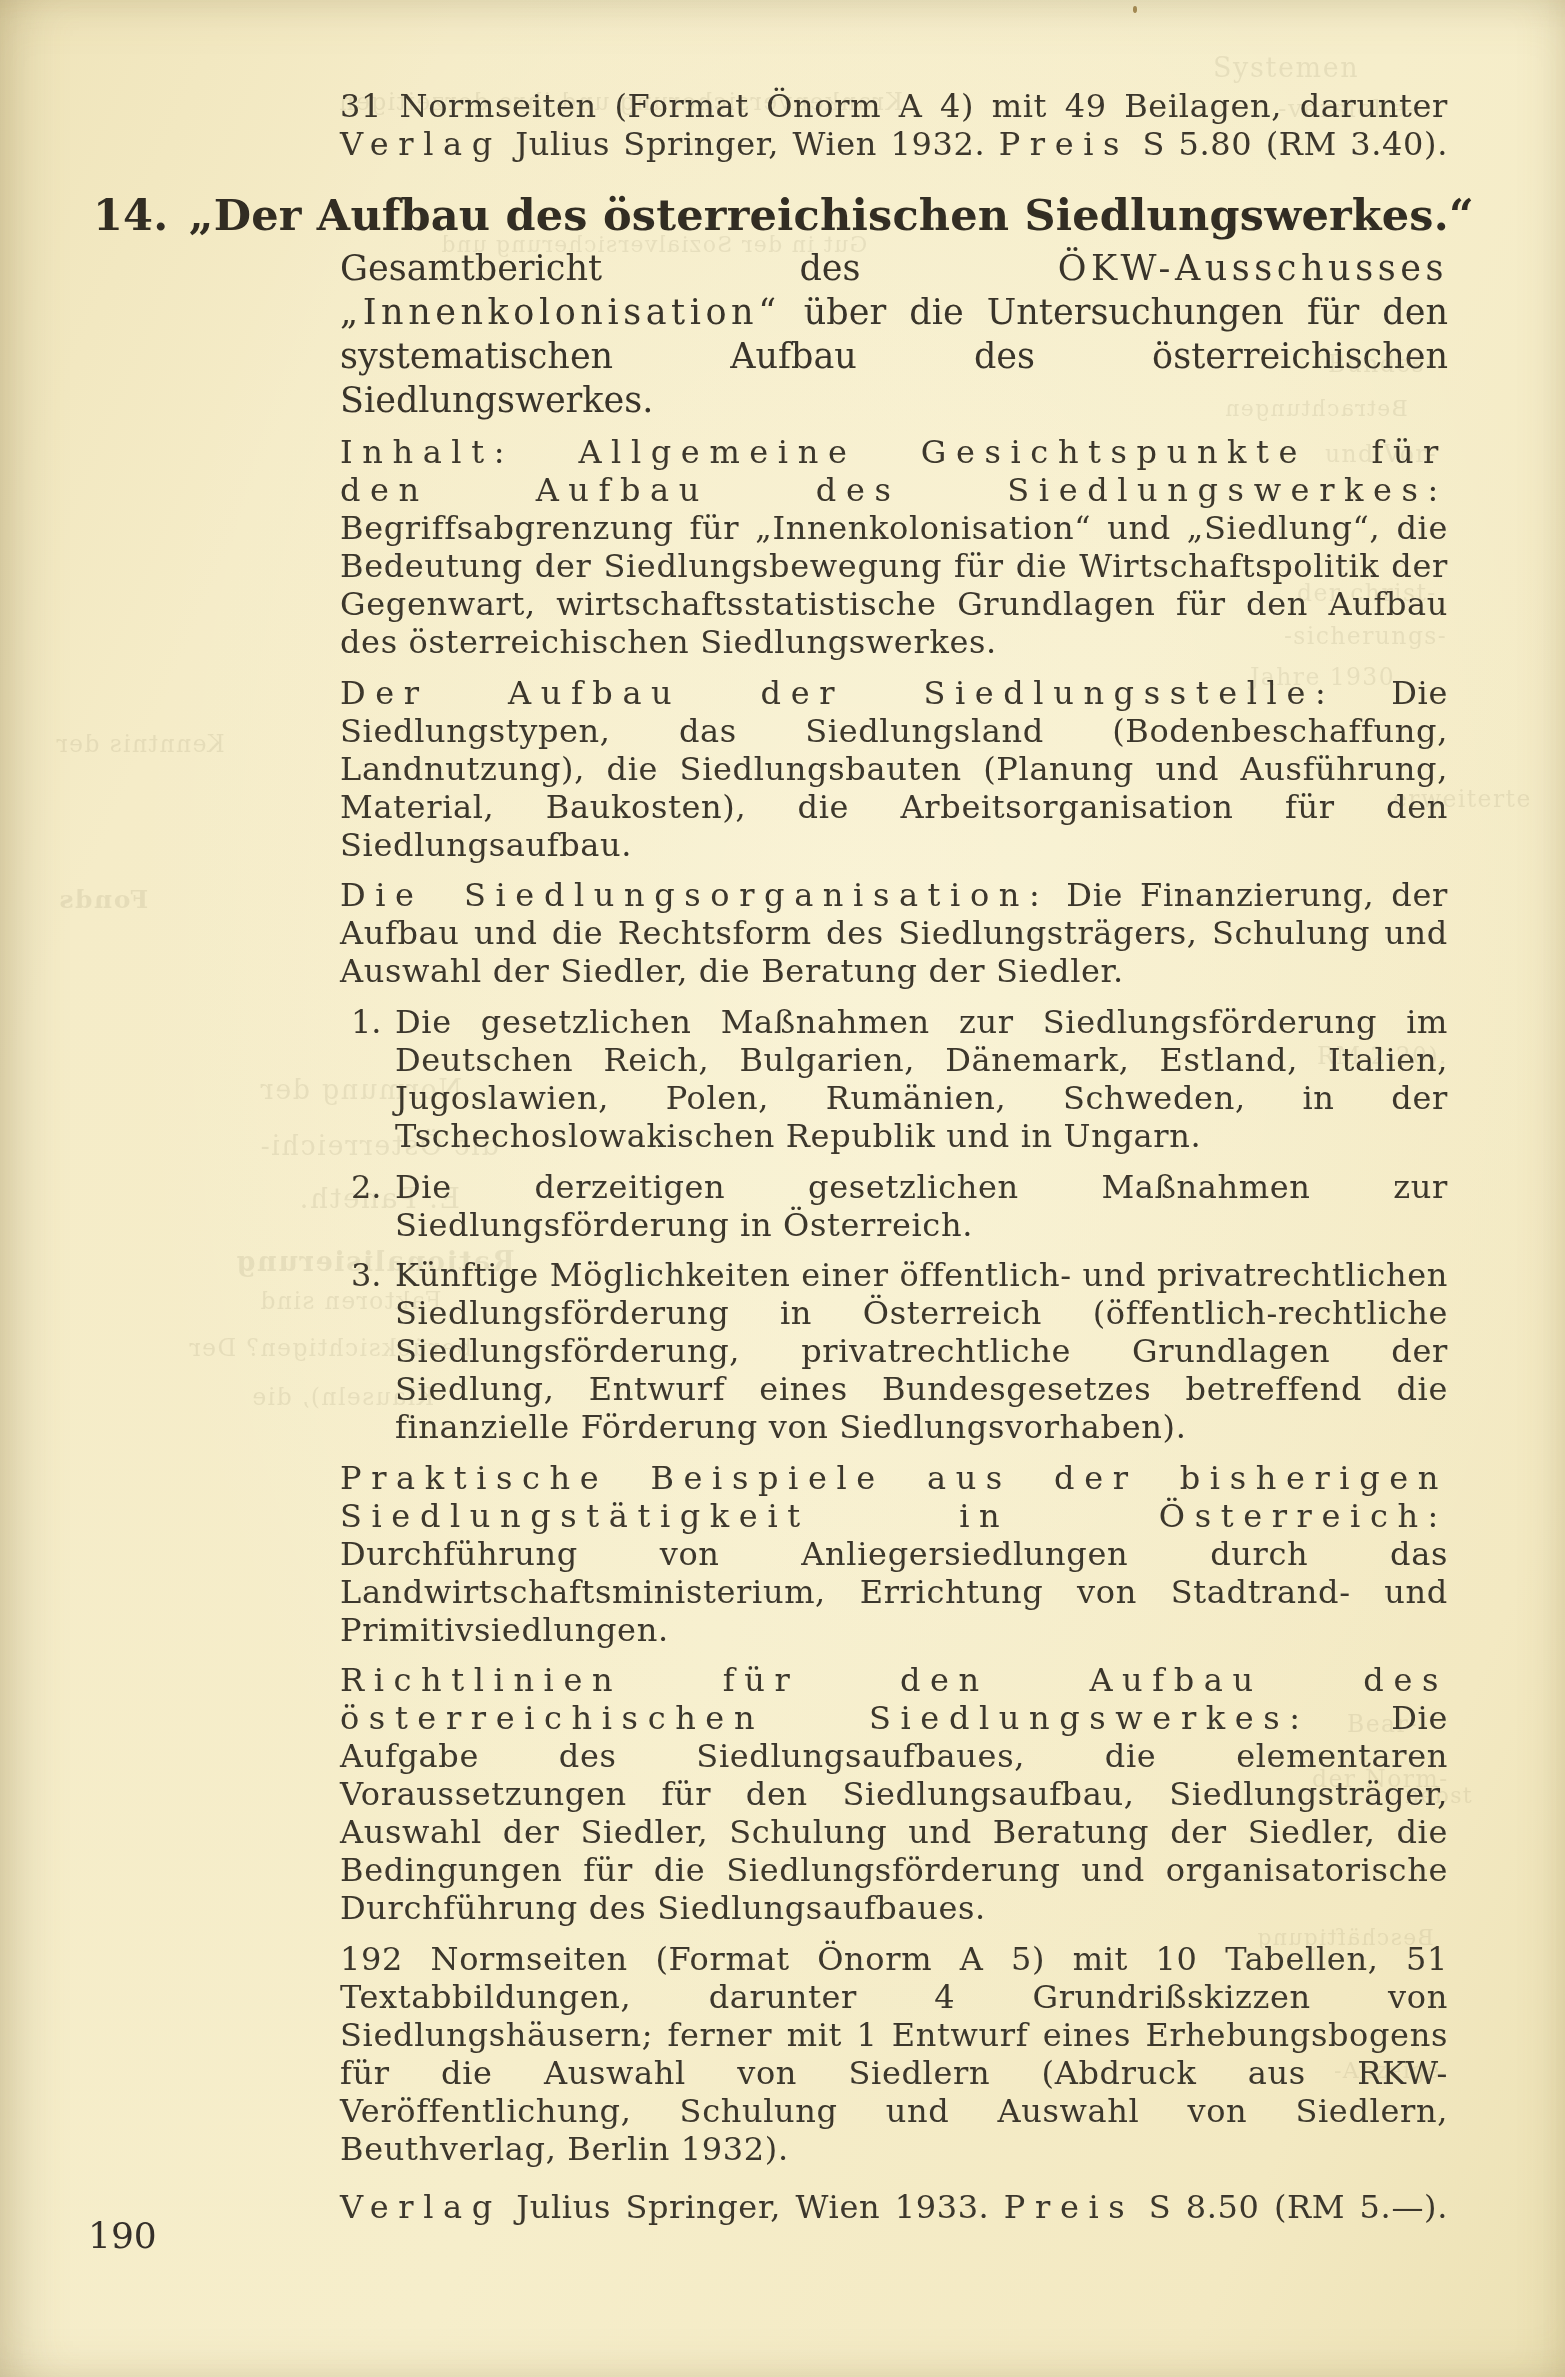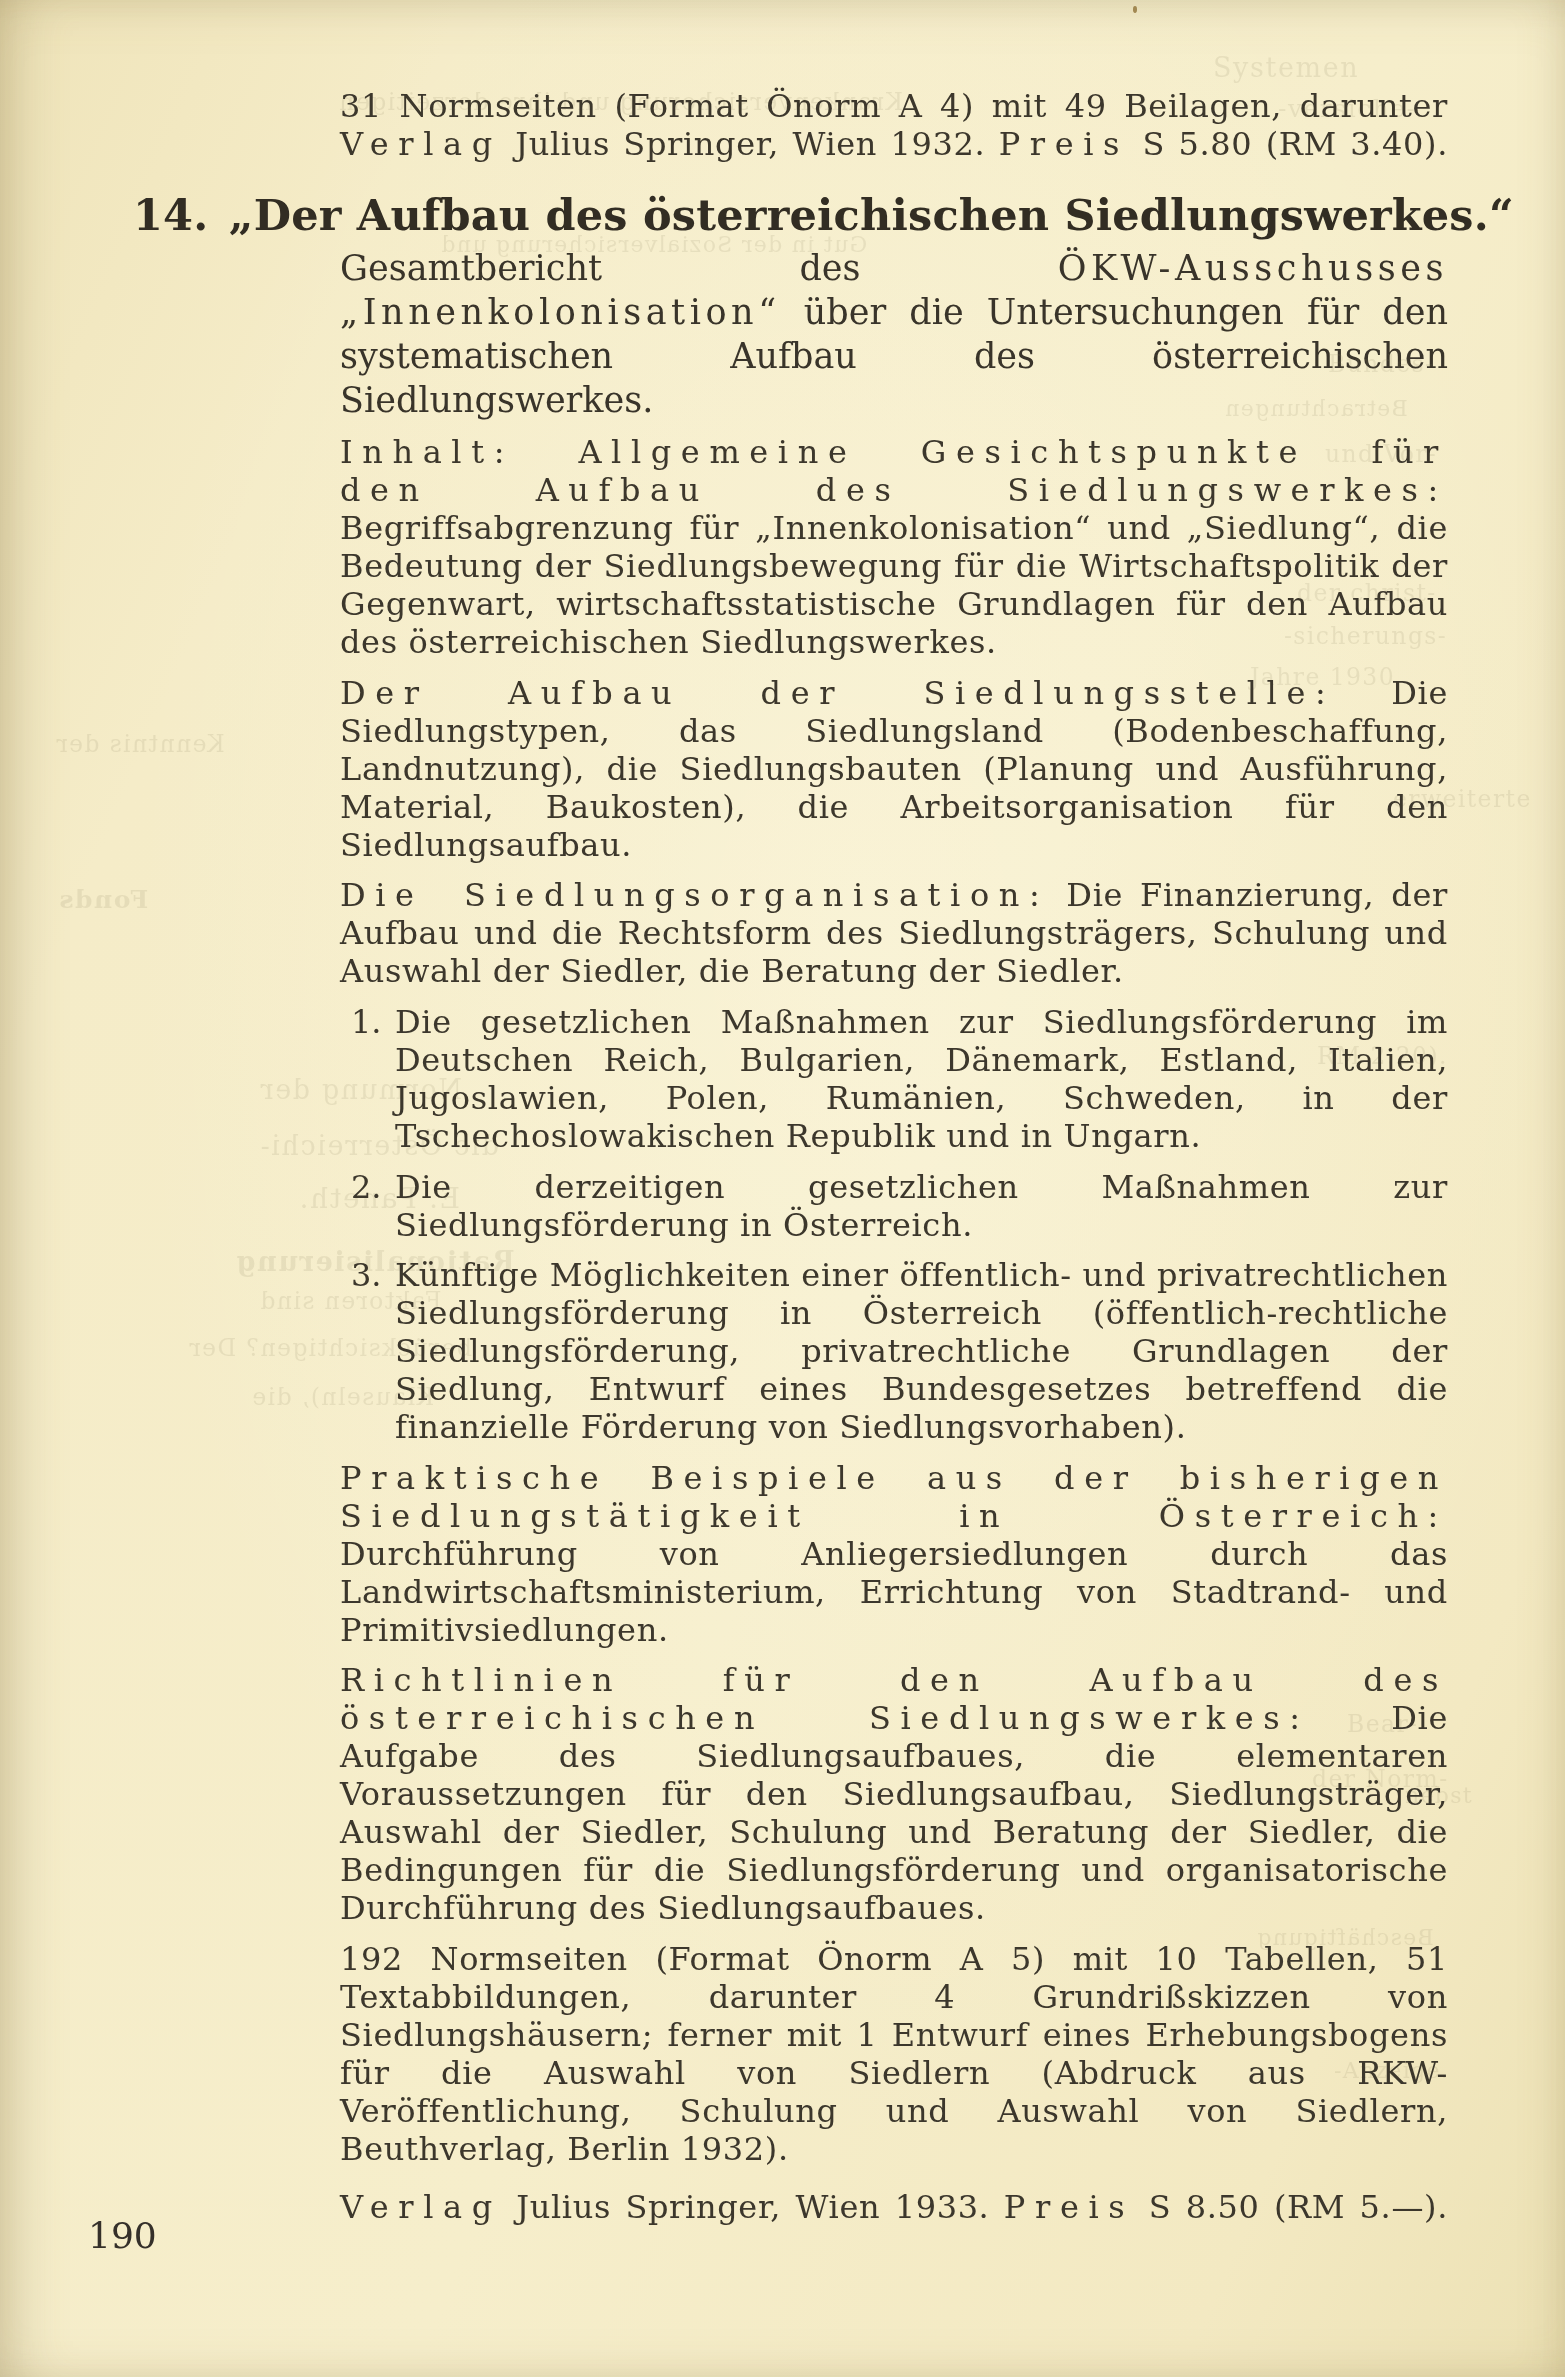--- a/index.html
+++ b/index.html
@@ -41,21 +41,21 @@
   .prev-tail{padding-top:87px;}
   
   .entry-head{
     margin:27px 0 0 93px;
     width:1383px;
     font-size:43px;line-height:50px;
     font-weight:bold;color:#322d23;
     letter-spacing:0.2px;
     white-space:nowrap;
   }
-  .entry-head .eno{margin-right:20.4px;margin-left:40px;}
+  .entry-head .eno{margin-right:20.4px;}
   .subtitle{
     margin:6.3px 0 0 340px;width:1108px;
     font-size:35px;line-height:44px;
     color:#39342a;
     text-align:justify;
   }
   .sub-sp{letter-spacing:.13em;}
   
   .body{margin-top:11px;}
   .para{font-size:32px;line-height:38px;letter-spacing:.02em;

